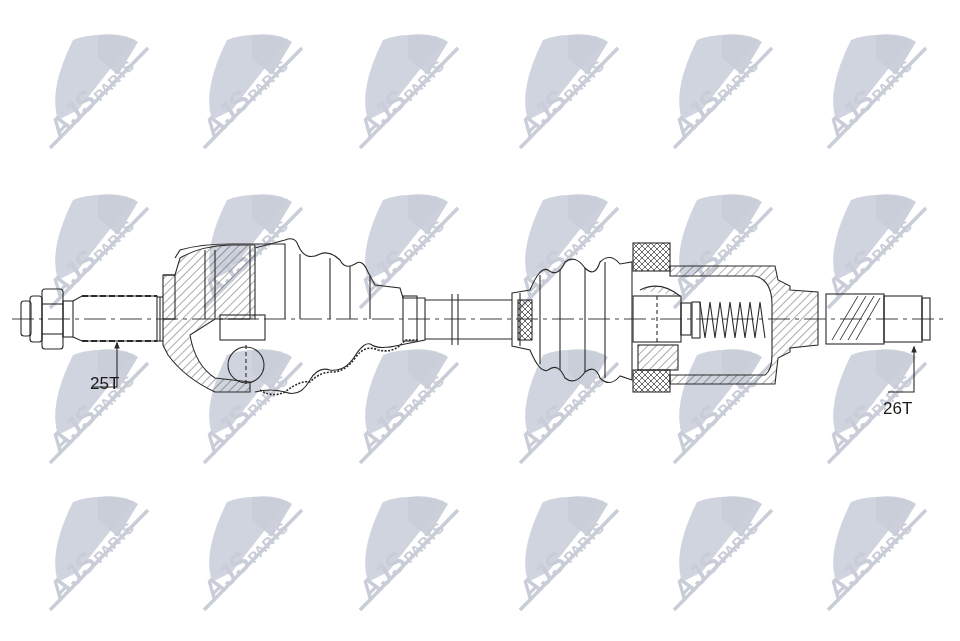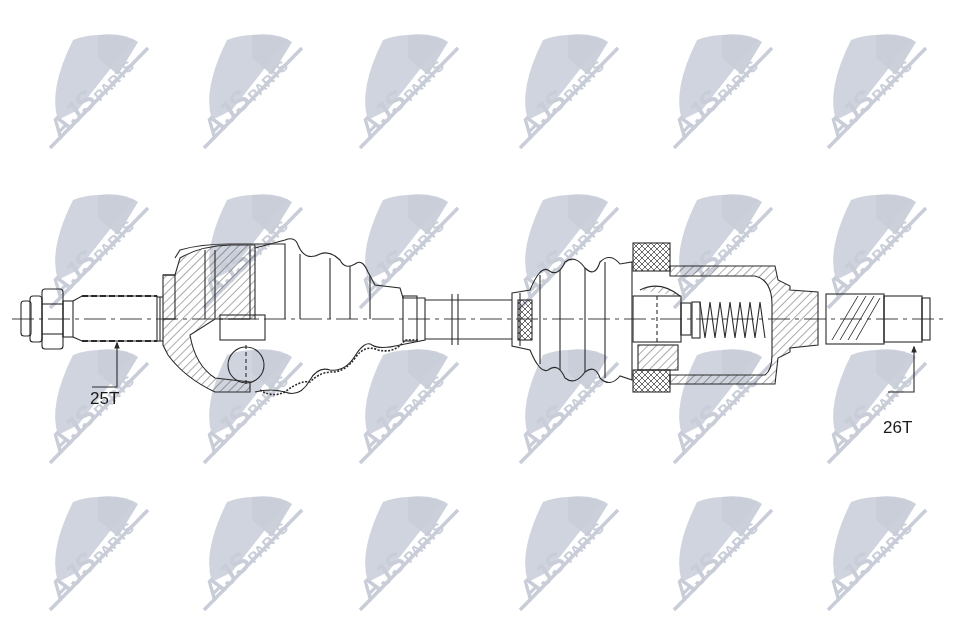--- a/index.html
+++ b/index.html
@@ -1,21 +1,21 @@
 <!DOCTYPE html>
 <html><head>
 <meta charset="utf-8">
 <style>
   html, body { margin: 0; padding: 0; background: #ffffff; }
   body { width: 960px; height: 641px; position: relative; overflow: hidden; font-family: "Liberation Sans", sans-serif; }
   .wm-layer { position: absolute; left: 0; top: 0; width: 960px; height: 641px; }
   .drawing { position: absolute; left: 0; top: 0; width: 960px; height: 641px; }
   .label { position: absolute; font-family: "Liberation Sans", sans-serif; font-size: 17px; color: #1a1a1a; }
-  #lbl-left { left: 90px; top: 389px; }
-  #lbl-right { left: 883px; top: 418px; }
+  #lbl-left { left: 90px; top: 374px; }
+  #lbl-right { left: 883px; top: 399px; }
 </style>
 </head>
 <body>
 
 <svg class="wm-layer" viewBox="0 0 960 641" xmlns="http://www.w3.org/2000/svg">
   <defs>
     <g id="wm">
       <path d="M 35 10 Q 60 0 95 10 L 40 80 L 20 90 Q 10 60 35 10 Z" fill="#c8cdd8" opacity="0.85"></path>
       <path d="M 60 5 Q 85 2 100 12 L 80 45 L 60 28 Z" fill="#c8cdd8" opacity="0.95"></path>
       <line x1="12" y1="118" x2="110" y2="18" stroke="#c8cdd8" stroke-width="3.5"></line>

